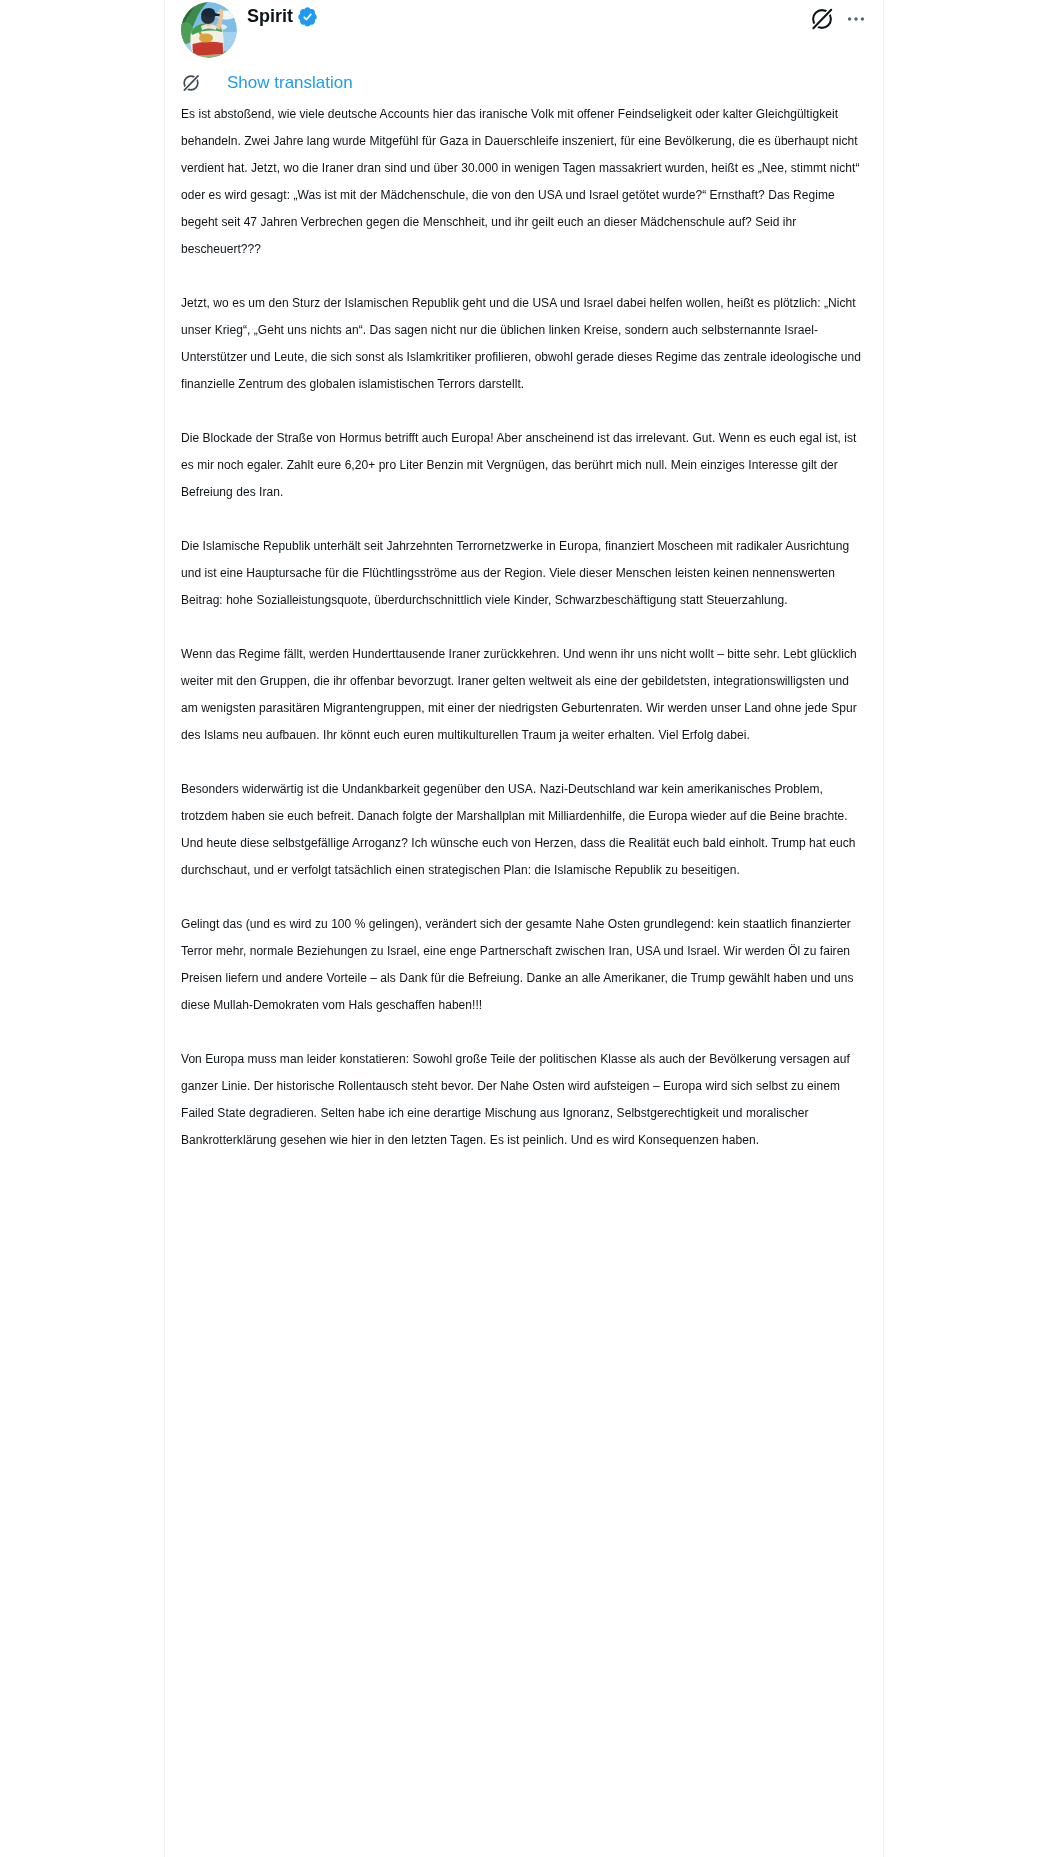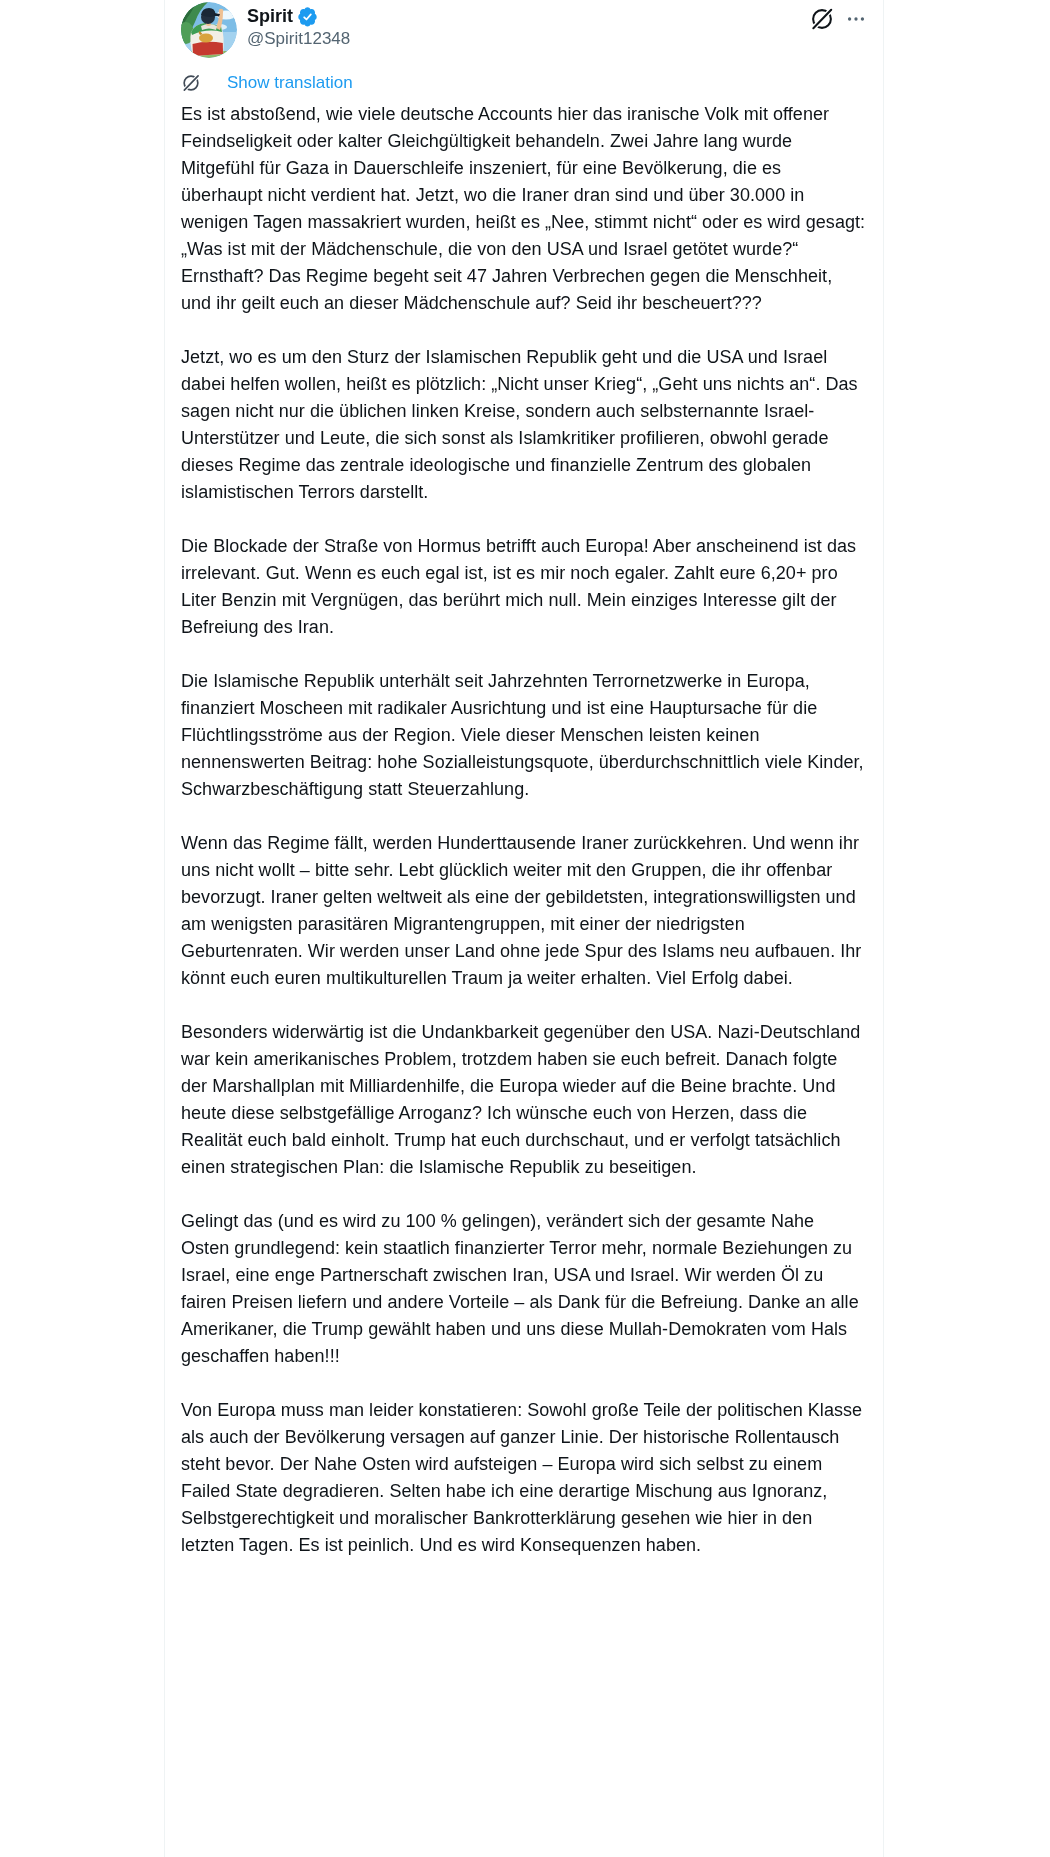--- a/index.html
+++ b/index.html
@@ -90,21 +90,21 @@
     cursor: pointer;
   }
   .translate-label {
     font-size: 17px;
     color: #1d9bf0;
     line-height: 20px;
   }
   .grok-small { color: #414b57; display: inline-flex; }
   .tweet-body {
     margin-top: 8px;
-    font-size: 18px;
+    font-size: 12px;
     line-height: 27px;
     color: #0f1419;
     letter-spacing: 0.05px;
   }
   .tweet-body p {
     margin: 0 0 27px 0;
   }
   .tweet-body p:last-child {
     margin-bottom: 15px;
   }
@@ -151,21 +151,20 @@
     <div class="author-block">
       <div class="name-row">
         <span class="display-name">Spirit</span>
         <span class="verified-badge">
           <svg width="21" height="21" viewBox="0 0 24 24">
             <path fill="#1d9bf0" d="M12 1.5c1.51 0 2.82.92 3.44 2.25.41-.16.86-.25 1.33-.25 2.11 0 3.82 1.79 3.82 4 0 .49-.08.96-.24 1.4 1.27.65 2.15 2.02 2.15 3.6s-.88 2.95-2.15 3.6c.16.44.24.91.24 1.4 0 2.21-1.71 4-3.82 4-.47 0-.92-.09-1.33-.25-.62 1.33-1.93 2.25-3.44 2.25s-2.82-.92-3.44-2.25c-.41.16-.86.25-1.33.25-2.11 0-3.82-1.79-3.82-4 0-.49.08-.96.24-1.4-1.27-.65-2.15-2.02-2.15-3.6s.88-2.95 2.15-3.6c-.16-.44-.24-.91-.24-1.4 0-2.21 1.71-4 3.82-4 .47 0 .92.09 1.33.25C9.18 2.42 10.49 1.5 12 1.5z"></path>
             <polyline points="8.2,12.9 10.8,15.4 15.8,9.5" fill="none" stroke="#ffffff" stroke-width="2" stroke-linecap="round" stroke-linejoin="round"></polyline>
           </svg>
         </span>
       </div>
-      <div class="handle">@Spirit12348</div>
     </div>
 
     <div class="header-actions">
       <button class="icon-btn grok-top">
         <svg width="26" height="26" viewBox="0 0 24 24">
           <circle cx="12" cy="12" r="8.2" fill="none" stroke="currentColor" stroke-width="1.9"></circle>
           <line x1="4" y1="20.5" x2="20.5" y2="3.5" stroke="#ffffff" stroke-width="4.5"></line>
           <line x1="4" y1="20.5" x2="20.5" y2="3.5" stroke="currentColor" stroke-width="1.9" stroke-linecap="round"></line>
         </svg>
       </button>

